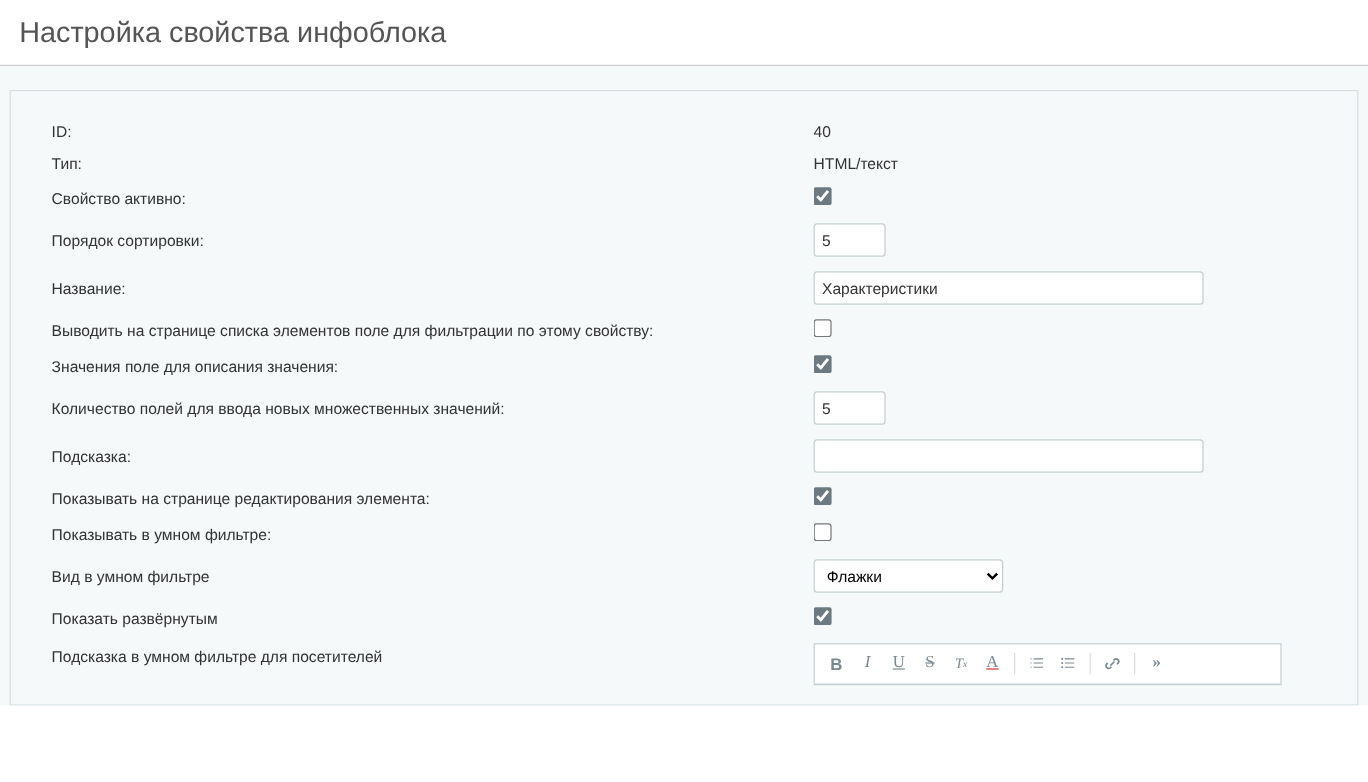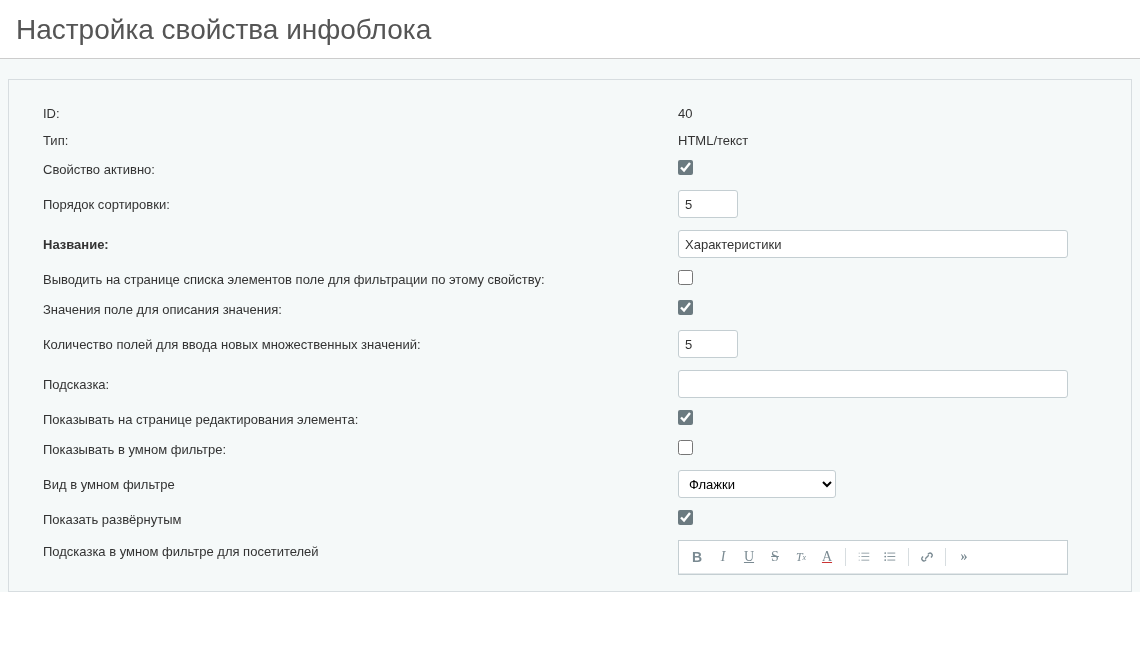--- a/index.html
+++ b/index.html
@@ -4,21 +4,21 @@
 <style>
   * { box-sizing: border-box; margin: 0; padding: 0; }
   body {
     font-family: "Helvetica Neue", Arial, sans-serif;
     font-size: 13px;
     color: #333;
     background: #fff;
     width: 1140px;
   }
   .page-title {
-    font-size: 28px;
+    font-size: 24px;
     font-weight: 400;
     color: #555;
     padding: 14px 16px 12px;
     border-bottom: 1px solid #ccc;
   }
   .content-wrap {
     background: #f5f9f9;
     padding: 20px 8px 0;
   }
   .form-panel {
@@ -36,32 +36,32 @@
   }
   td.label-cell {
     text-align: left;
     width: 635px;
     color: #333;
     padding-right: 6px;
   }
   td.field-cell {
     text-align: left;
   }
-  .bold { font-weight: bold; }
+  .bold { font-weight: normal; }
   input[type="text"] {
     border: 1px solid #c4ced2;
     border-radius: 3px;
     padding: 4px 6px;
     font-size: 13px;
     color: #333;
     background: #fff;
     height: 28px;
   }
   input[type="text"].small { width: 60px; }
-  input[type="text"].wide { width: 390px; }
+  input[type="text"].wide { width: 325px; }
   input[type="checkbox"] {
     width: 15px;
     height: 15px;
     accent-color: #6b7a80;
   }
   select {
     border: 1px solid #c4ced2;
     border-radius: 3px;
     padding: 3px 6px;
     font-size: 13px;

